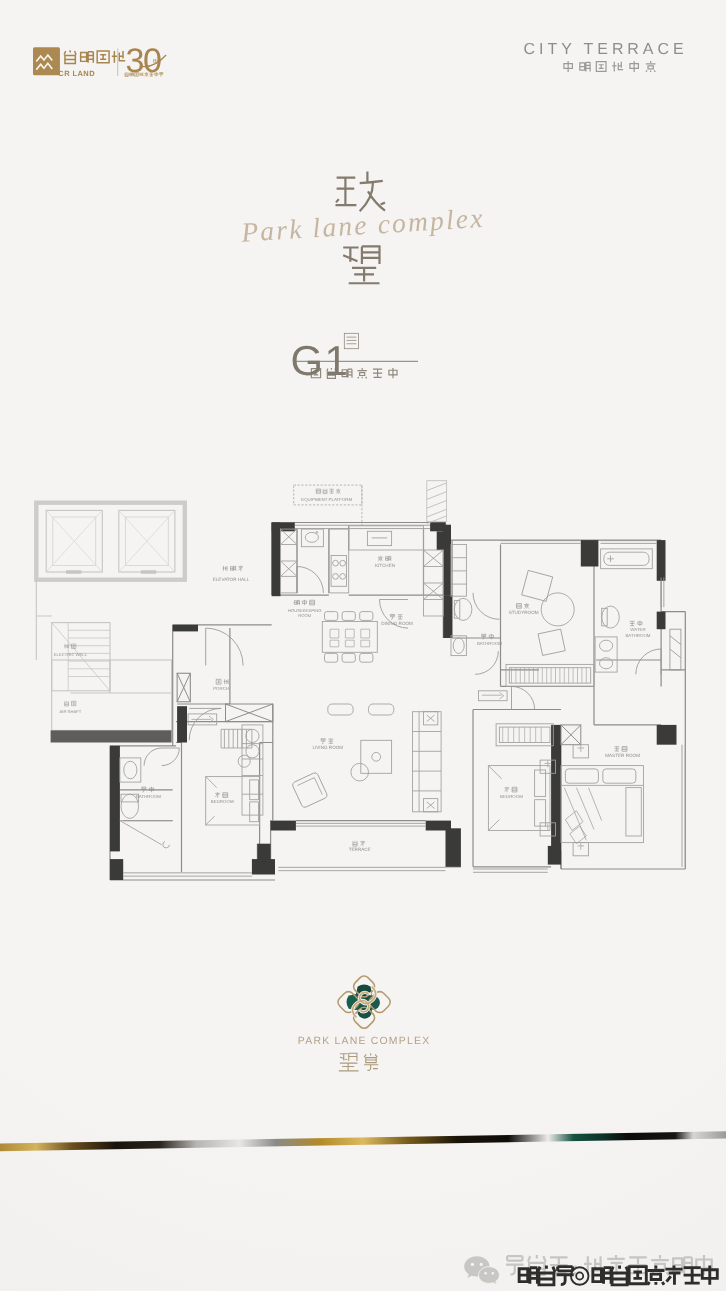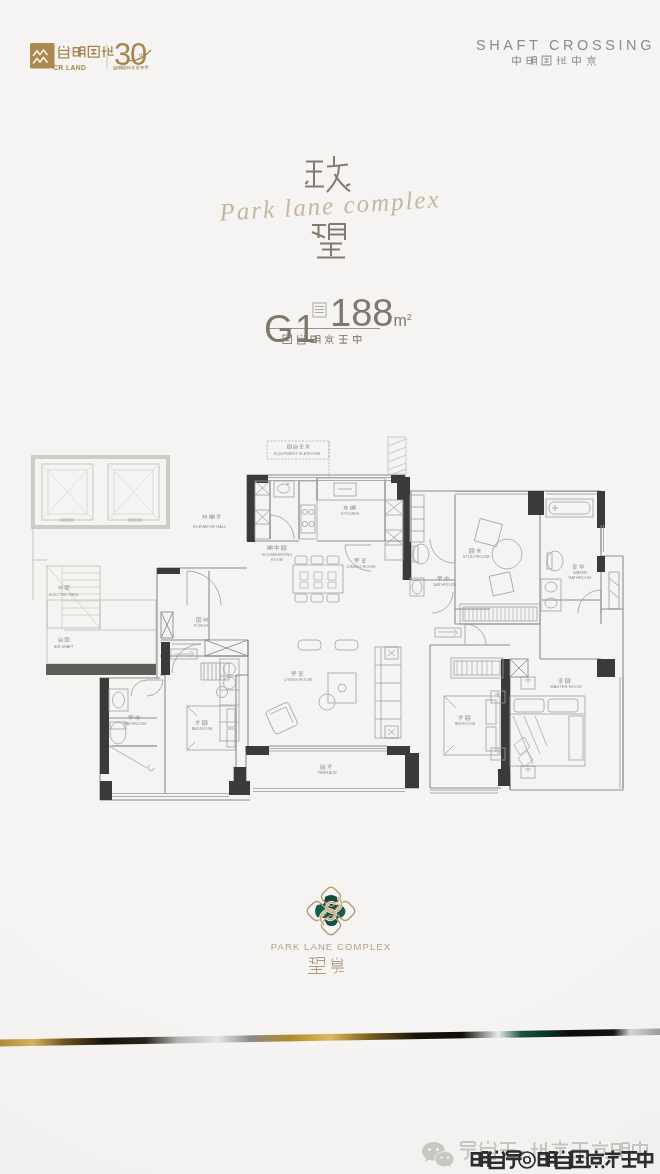--- a/index.html
+++ b/index.html
@@ -429,18 +429,17 @@
   <use href="#hz9" transform="translate(537,1149.5) scale(1.95)" stroke-width="1.35"></use>
   <use href="#hz10" transform="translate(553.5,1149.5) scale(1.95)" stroke-width="1.35"></use>
   <use href="#hz5" transform="translate(570,1149.5) scale(1.95)" stroke-width="1.35"></use>
   <use href="#hz6" transform="translate(586.5,1149.5) scale(1.95)" stroke-width="1.35"></use>
   <use href="#hz7" transform="translate(603,1149.5) scale(1.95)" stroke-width="1.35"></use>
   <use href="#hz2" transform="translate(619.5,1149.5) scale(1.95)" stroke-width="1.35"></use>
   <use href="#hz4" transform="translate(635.5,1149.5) scale(1.95)" stroke-width="1.35"></use>
  </g>
 </g>
 </svg>
-<div class="t" style="left:476px;top:37px;font-size:14.5px;letter-spacing:3.6px;color:#8d8d8d;">SHAFT CROSSING</div>
+<div class="t" style="left:476px;top:37px;font-size:14.5px;letter-spacing:3.6px;color:#8d8d8d;">CITY TERRACE</div>
 <div class="t" style="left:160px;top:192px;width:340px;text-align:center;font-family:'Liberation Serif',serif;font-style:italic;font-size:25px;letter-spacing:2px;color:#c6b5a0;transform:rotate(-3.5deg);">Park lane complex</div>
 <div class="t" style="left:264px;top:308px;font-size:38px;color:#7f786d;letter-spacing:1.5px;">G1</div>
-<div class="t" style="left:330px;top:292px;font-size:38px;color:#7f786d;">188<span style="font-size:16px;">m<sup style="font-size:9px;">2</sup></span></div>
 <div class="t" style="left:231px;top:941px;width:200px;text-align:center;font-size:9.5px;letter-spacing:1.1px;color:#b3a187;">PARK LANE COMPLEX</div>
 </div>
 
 </body></html>

